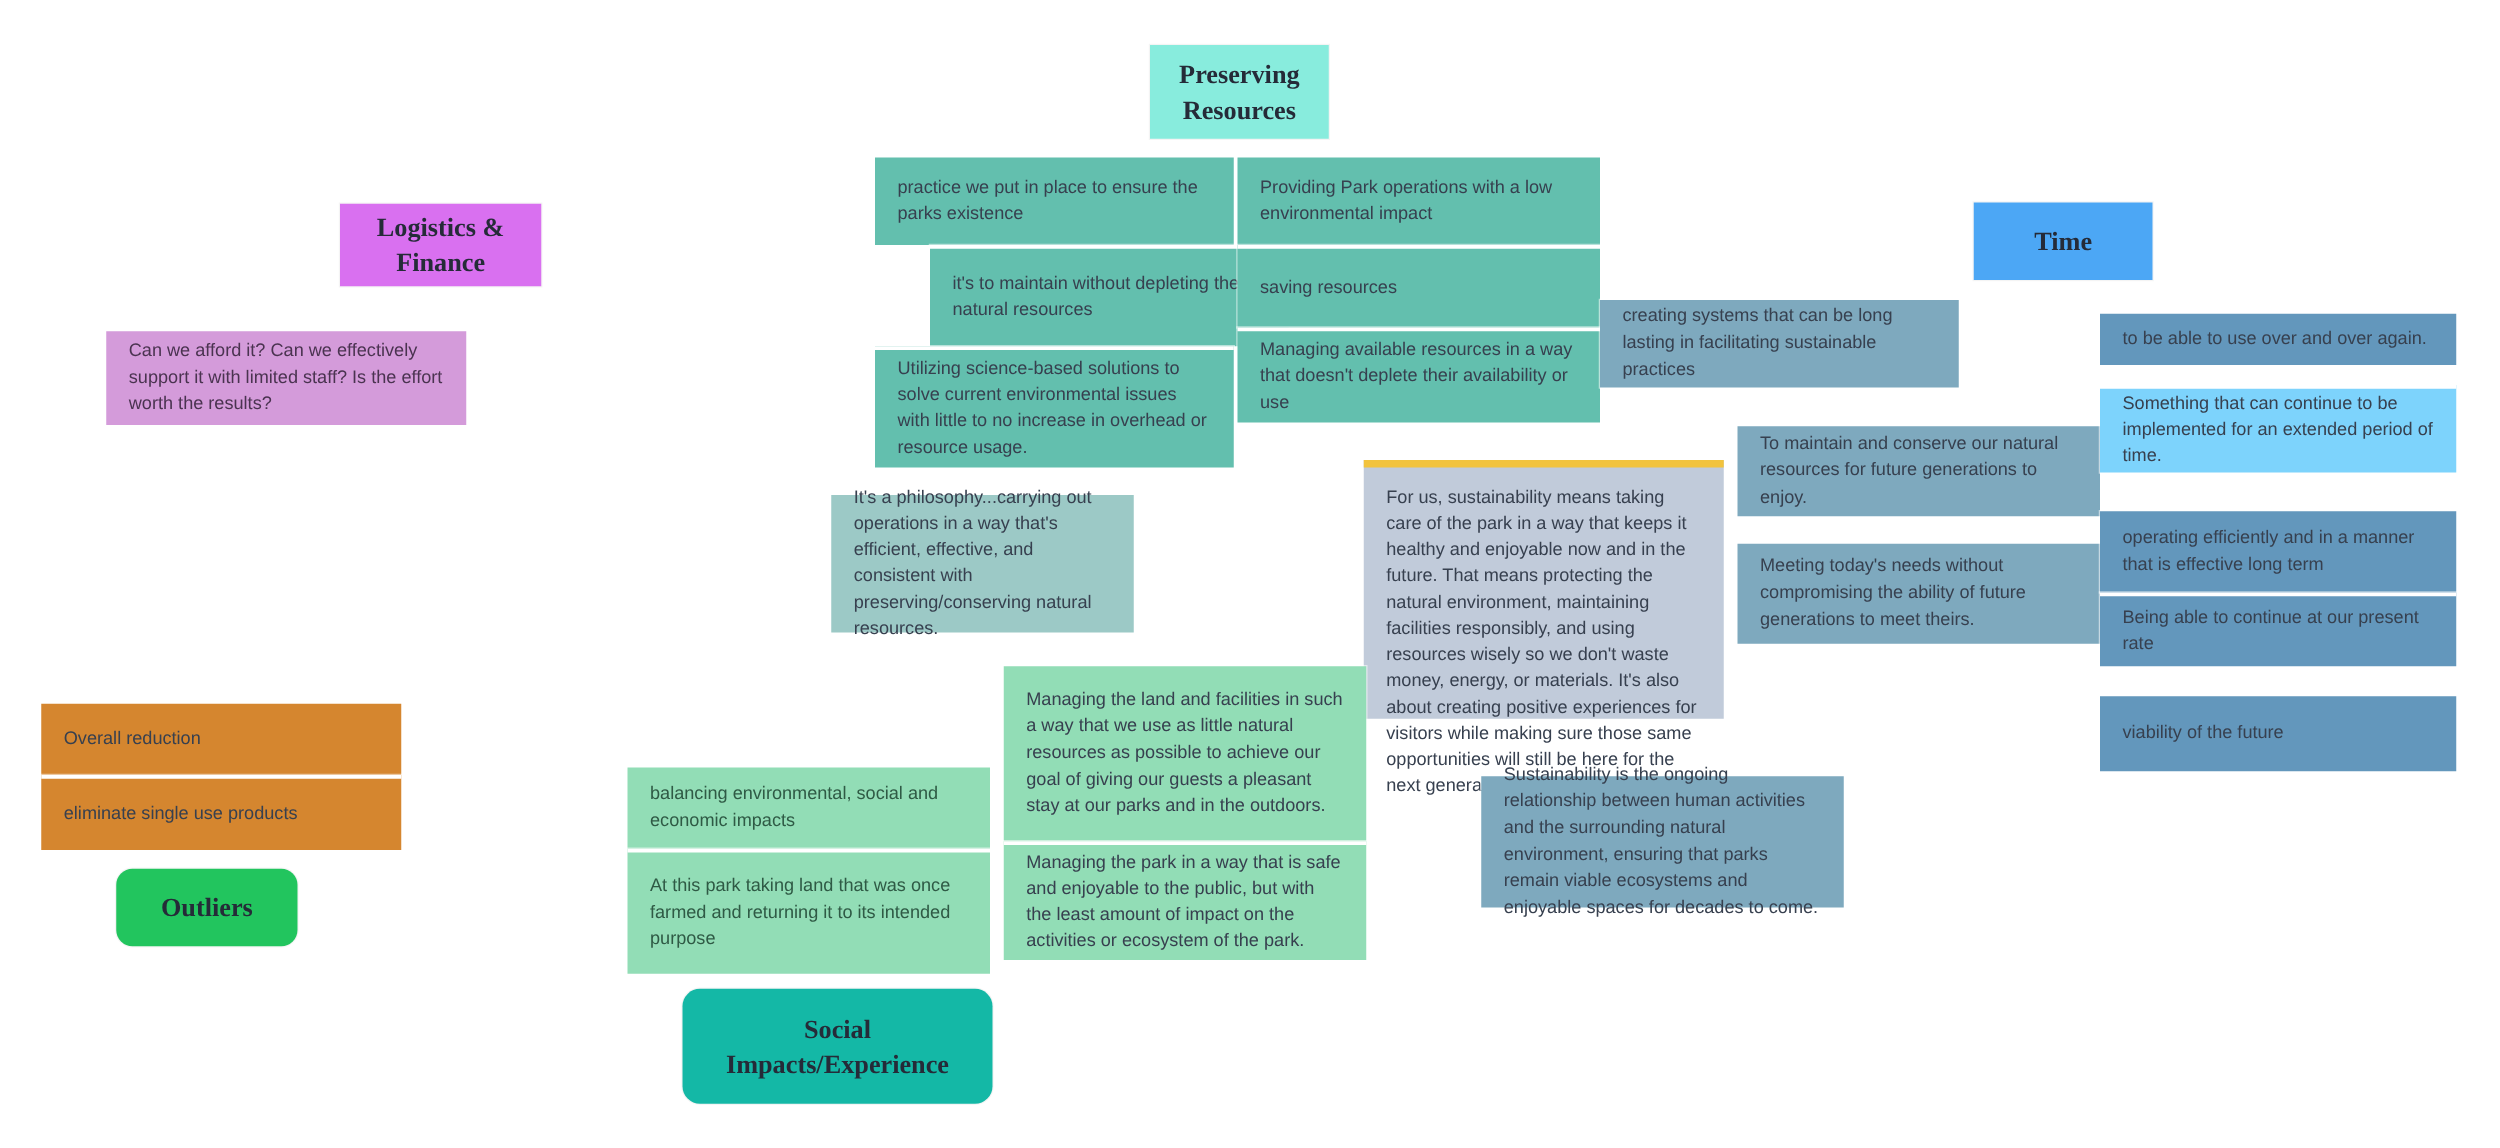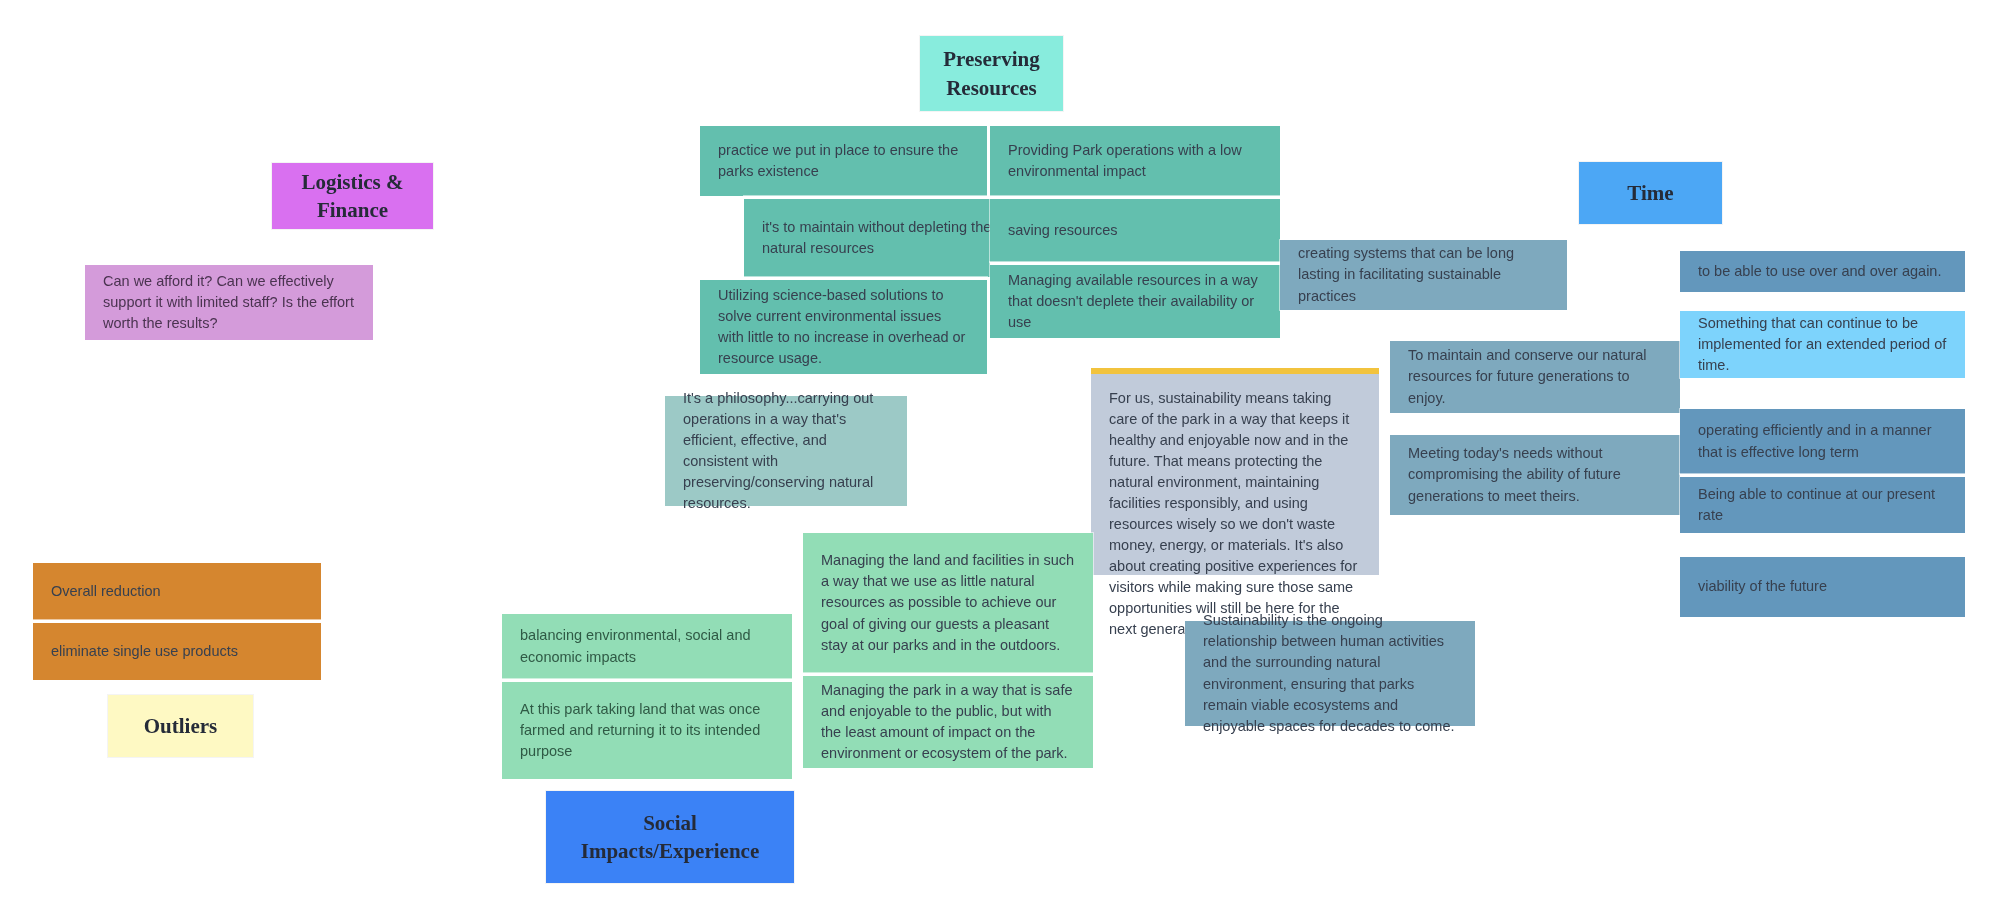--- a/index.html
+++ b/index.html
@@ -154,34 +154,34 @@
     <span>balancing environmental, social and economic impacts</span>
   </div>
   <div class="note seam-top" style="left:502px; top:679px; width:290px; height:100px; background:#92DDB6; color:#2f5a45;">
     <span>At this park taking land that was once farmed and returning it to its intended purpose</span>
   </div>
 
   <div class="note" style="left:803px; top:533px; width:290px; height:140px; background:#92DDB6;">
     <span>Managing the land and facilities in such a way that we use as little natural resources as possible to achieve our goal of giving our guests a pleasant stay at our parks and in the outdoors.</span>
   </div>
   <div class="note seam-top" style="left:803px; top:673px; width:290px; height:95px; background:#92DDB6;">
-    <span>Managing the park in a way that is safe and enjoyable to the public, but with the least amount of impact on the environment or ecosystem of the park.</span>
+    <span>Managing the park in a way that is safe and enjoyable to the public, but with the least amount of impact on the activities or ecosystem of the park.</span>
   </div>
 
-  <div class="cat-header" style="left:546px; top:791px; width:248px; height:92px; background:#3b82f6;">
+  <div class="cat-header" style="left:546px; top:791px; width:248px; height:92px; background:#14b8a6;border-radius:14px;">
     <div>
       <div>Social</div>
       <div>Impacts/Experience</div>
     </div>
   </div>
 
   <div class="note" style="left:33px; top:563px; width:288px; height:57px; background:#D5862F;">
     <span>Overall reduction</span>
   </div>
   <div class="note seam-top" style="left:33px; top:620px; width:288px; height:60px; background:#D5862F;">
     <span>eliminate single use products</span>
   </div>
 
-  <div class="cat-header" style="left:108px; top:695px; width:145px; height:62px; background:#fef9c3;">
+  <div class="cat-header" style="left:93px; top:695px; width:145px; height:62px; background:#22c55e;border-radius:13px;">
     <div>Outliers</div>
   </div>
 
 </div>
 
 </body></html>

